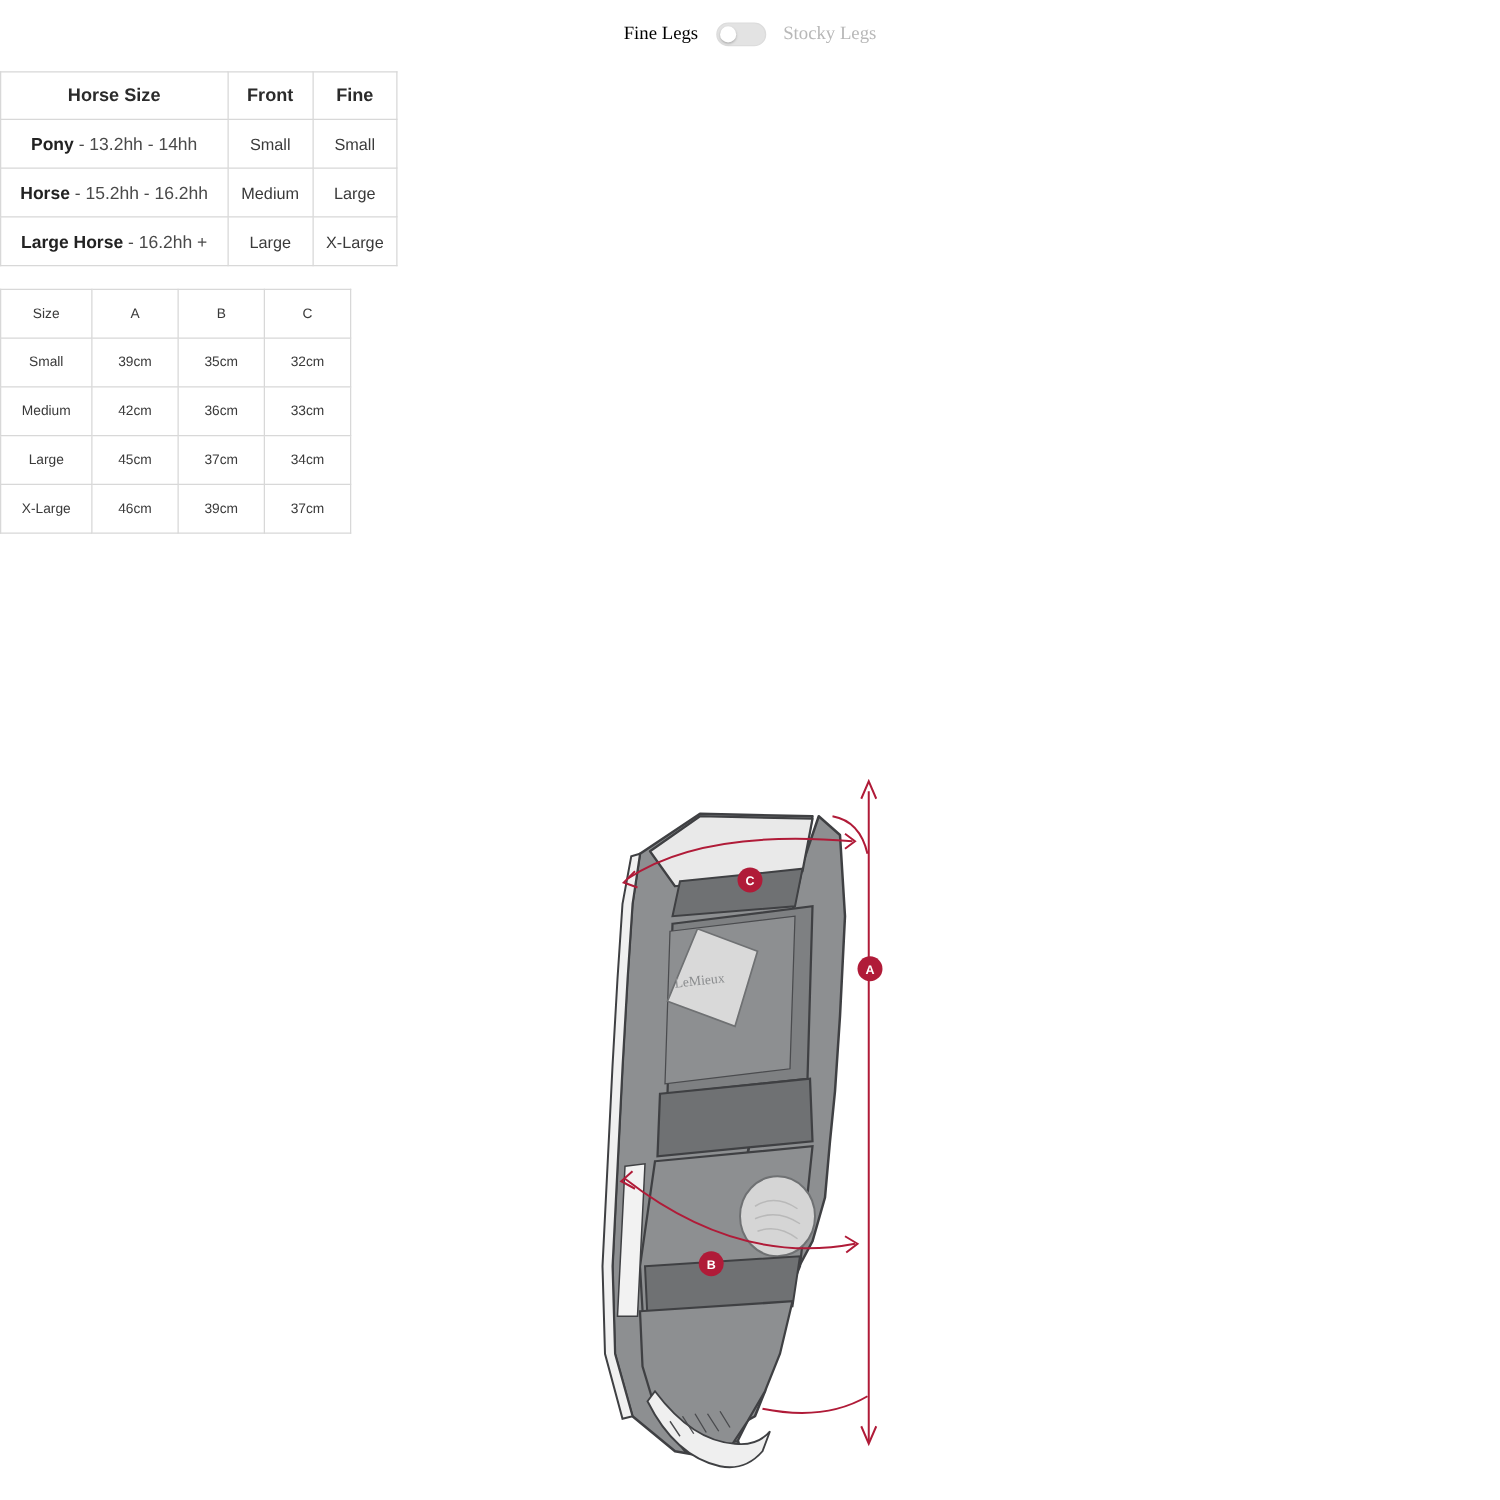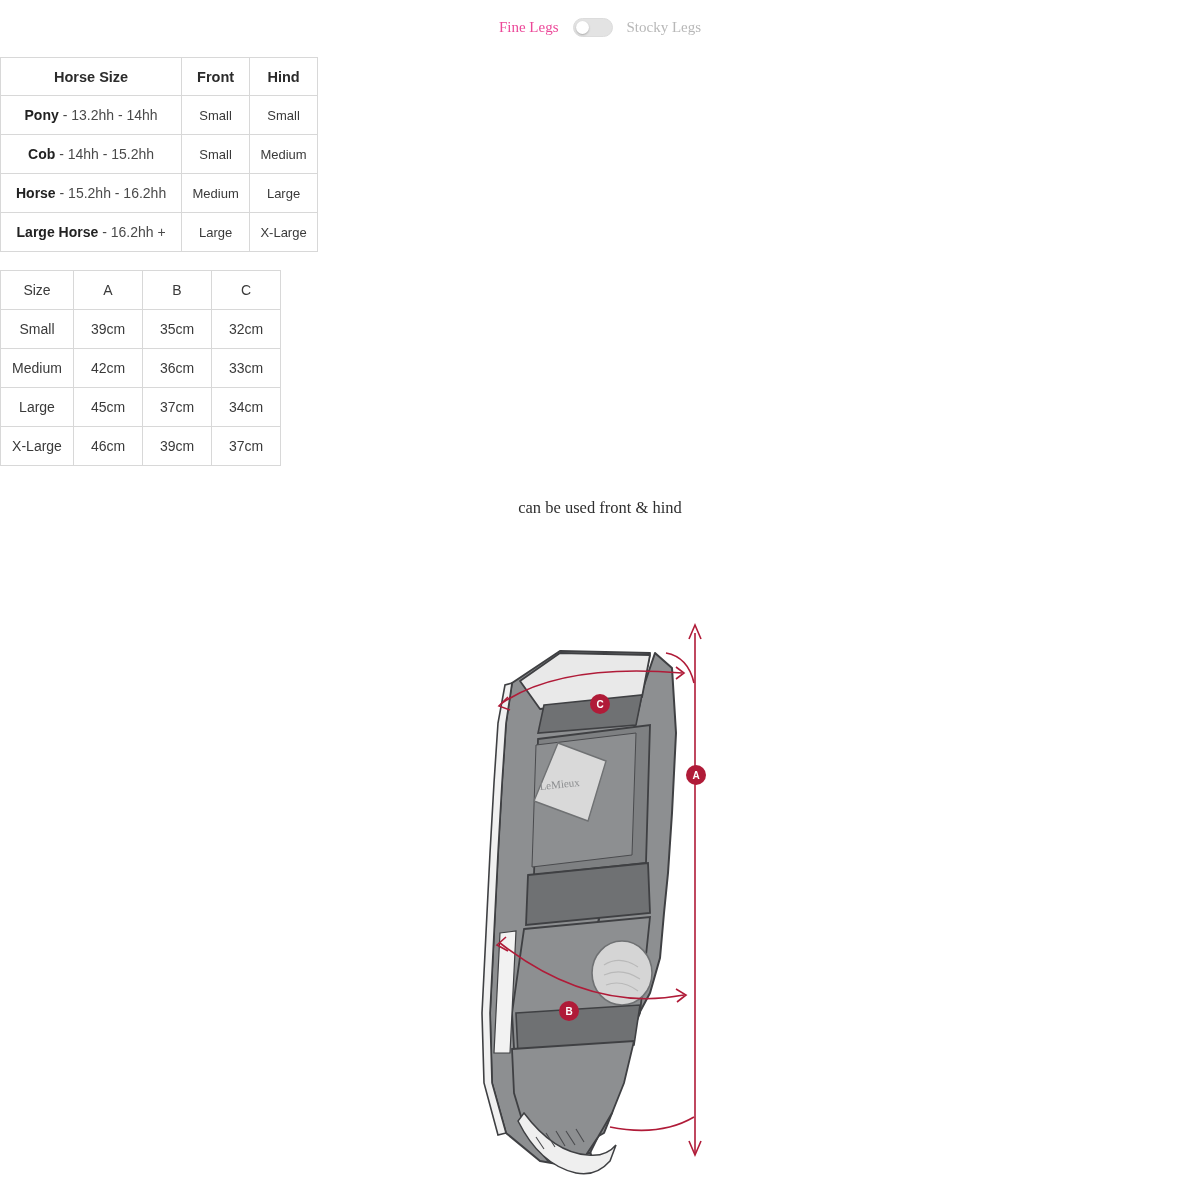--- a/index.html
+++ b/index.html
@@ -33,21 +33,21 @@
   .toggle-row {
     display: flex;
     align-items: center;
     justify-content: center;
     gap: 14px;
     margin-top: 18px;
   }
   .toggle-label {
     font-family: "Liberation Serif", serif;
     font-size: 15px;
-    color: #ec4899;
+    color: #000000;
   }
   .toggle-label.inactive {
     color: #b8b8b8;
   }
   .switch {
     width: 40px;
     height: 19px;
     border-radius: 10px;
     background: #e3e3e3;
     position: relative;
@@ -119,21 +119,21 @@
     letter-spacing: 0.2px;
   }
 
   
   table.sizes2 {
     font-size: 13px;
   }
   table.sizes2 td, table.sizes2 th {
     height: 36px;
     color: #3a3a3a;
-    font-size: 14px;
+    font-size: 11px;
     font-weight: 400;
   }
   .c-size { width: 70px; }
   .c-a { width: 66px; }
   .c-b { width: 66px; }
   .c-c { width: 66px; }
 
   .subnote {
     text-align: center;
     font-family: "Liberation Serif", serif;
@@ -164,33 +164,28 @@
     </span>
     <span class="toggle-label inactive">Stocky Legs</span>
   </div>
 
   <div class="tbl-wrap t1">
     <table class="grid sizes1">
       <thead>
         <tr>
           <th class="col-horse">Horse Size</th>
           <th class="col-front">Front</th>
-          <th class="col-hind">Hind</th>
+          <th class="col-hind">Fine</th>
         </tr>
       </thead>
       <tbody>
         <tr>
           <td class="horse-cell"><b>Pony</b><span> - 13.2hh - 14hh</span></td>
           <td>Small</td>
           <td>Small</td>
-        </tr>
-        <tr>
-          <td class="horse-cell"><b>Cob</b><span> - 14hh - 15.2hh</span></td>
-          <td>Small</td>
-          <td>Medium</td>
         </tr>
         <tr>
           <td class="horse-cell"><b>Horse</b><span> - 15.2hh - 16.2hh</span></td>
           <td>Medium</td>
           <td>Large</td>
         </tr>
         <tr>
           <td class="horse-cell"><b>Large Horse</b><span> - 16.2hh +</span></td>
           <td>Large</td>
           <td>X-Large</td>
@@ -232,21 +227,20 @@
         <tr>
           <td>X-Large</td>
           <td>46cm</td>
           <td>39cm</td>
           <td>37cm</td>
         </tr>
       </tbody>
     </table>
   </div>
 
-  <div class="subnote">can be used front &amp; hind</div>
 
   <div class="diagram">
     <svg width="1200" height="600" viewBox="0 0 1200 600" xmlns="http://www.w3.org/2000/svg">
 
       <g>
 
         <path d="M655 40 L672 55 L676 120 L672 200 L668 260 L664 300 L660 345 L650 380 L634 410 L624 440 L616 470 L612 500 L604 520 L586 530 L574 520 L572 480 L578 420 L588 360 L600 300 L612 230 L624 160 L638 90 Z" fill="#8d8f91" stroke="#3f4043" stroke-width="2" stroke-linejoin="round"></path>
 
         <path d="M512 70 L560 38 L650 40 L640 90 L624 160 L612 230 L600 300 L590 350 L584 400 L580 450 L580 495 L586 525 L592 545 L580 555 L540 548 L506 520 L492 470 L490 400 L494 320 L498 240 L502 170 L506 110 Z" fill="#8d8f91" stroke="#3f4043" stroke-width="2" stroke-linejoin="round"></path>
 

